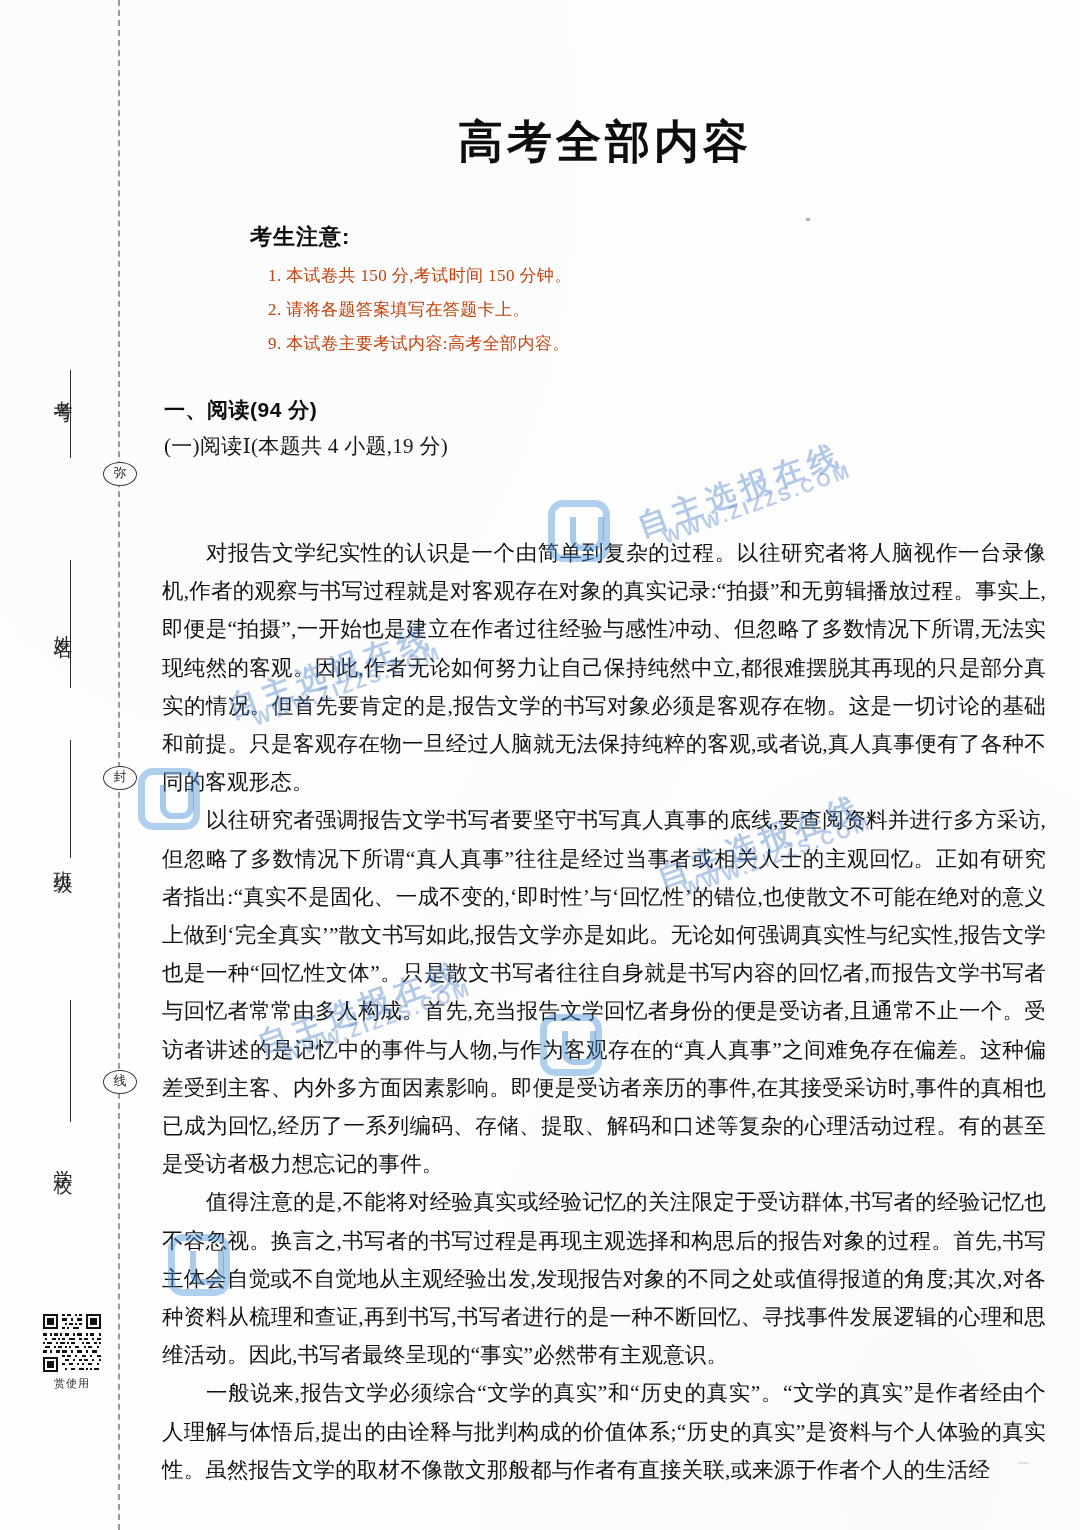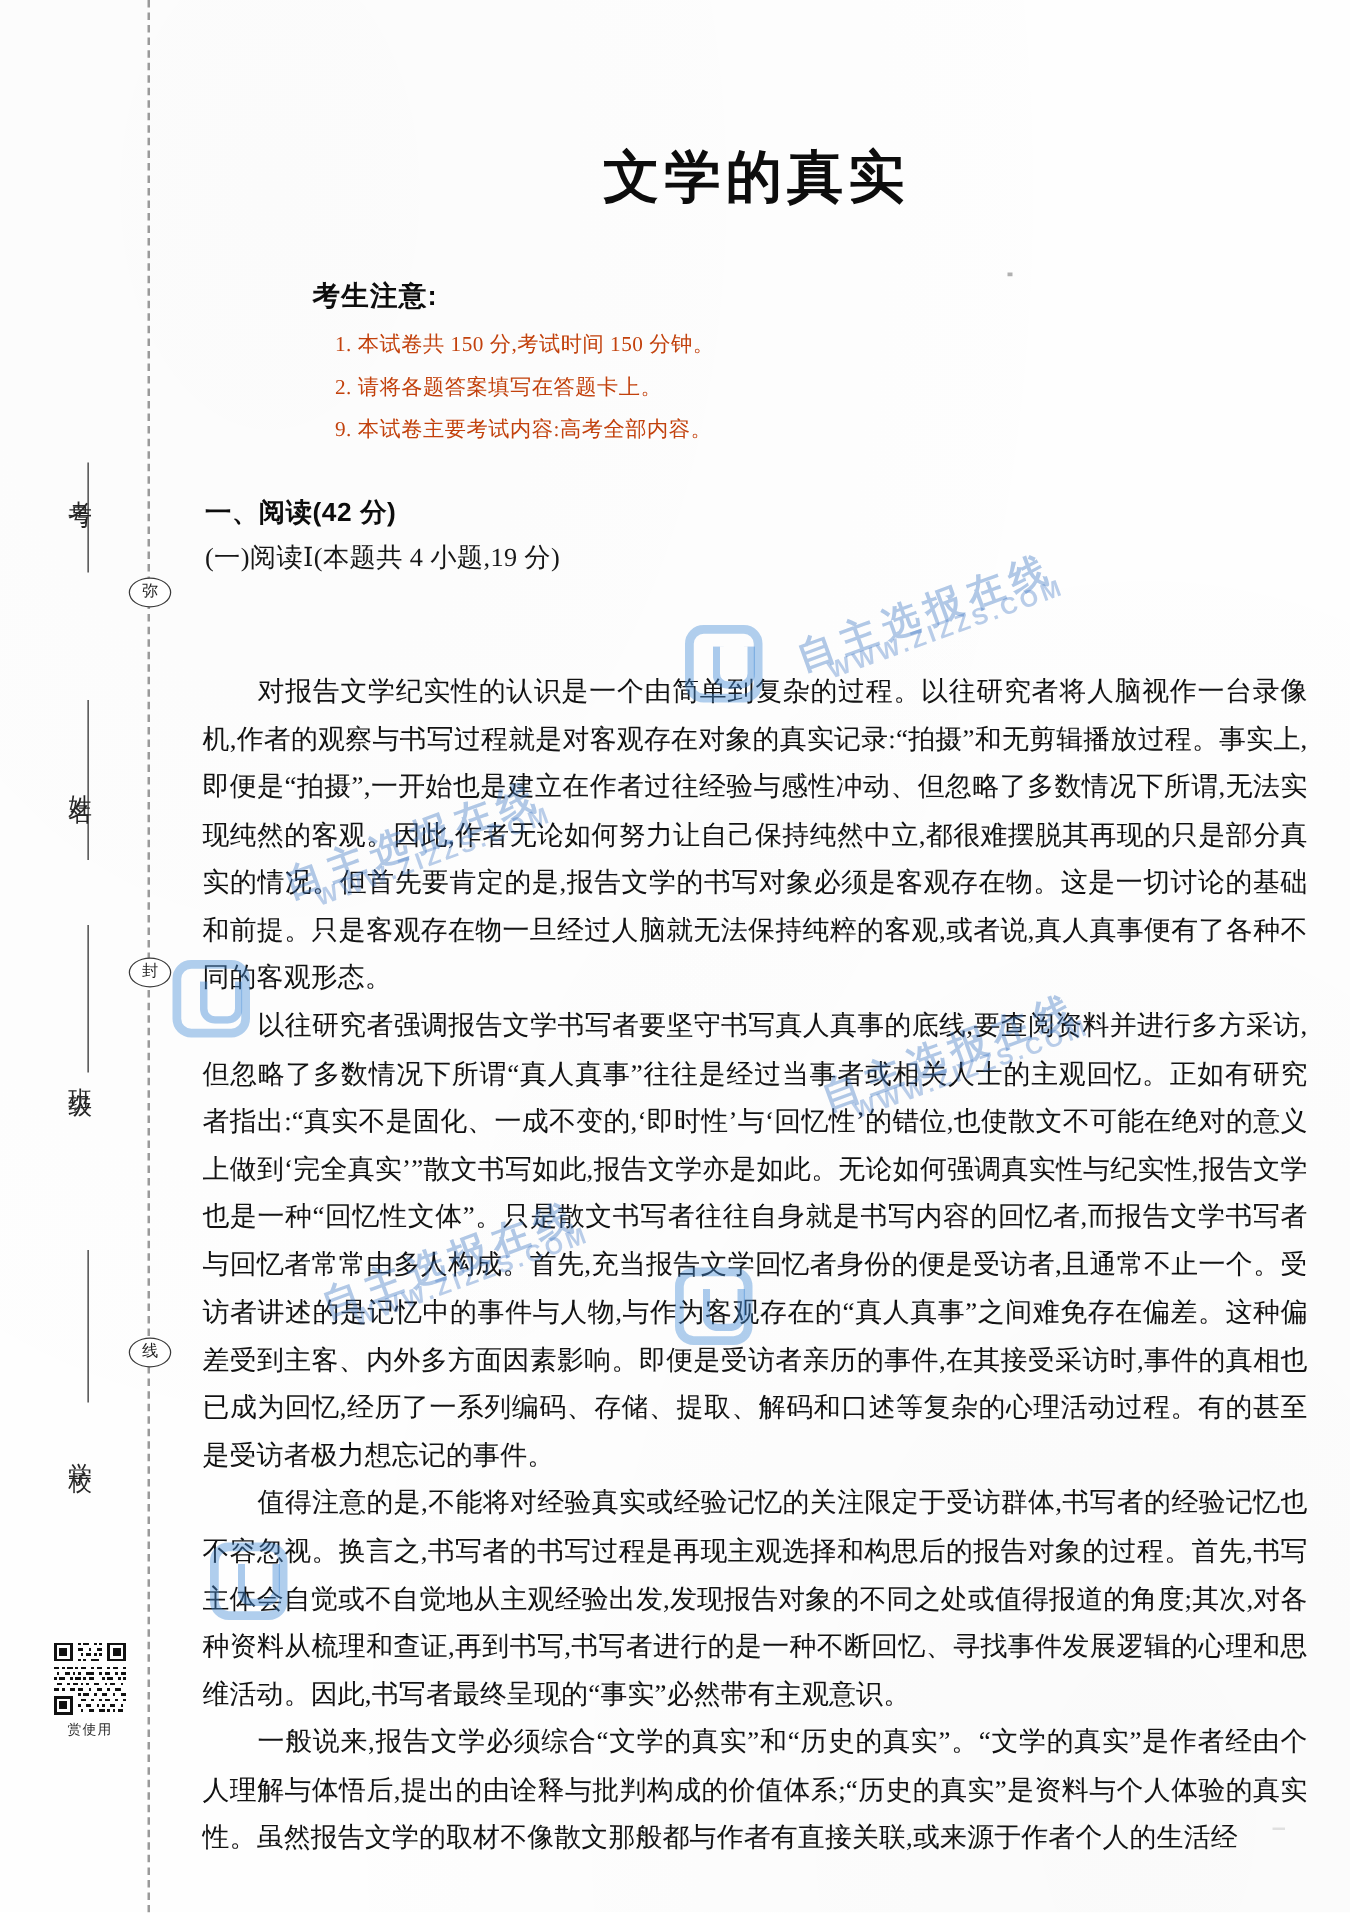--- a/index.html
+++ b/index.html
@@ -391,31 +391,31 @@
           <rect x="23" y="26" width="1" height="1"></rect>
             <rect x="25" y="26" width="2" height="1"></rect>
         </g>
       </svg>
       <div id="qr-caption">赏使用</div>
     </div>
   </div>
 
   <div id="content">
 
-    <div id="exam-title">文学的真实</div>
+    <div id="exam-title">高考全部内容</div>
 
     <div id="notice">
       <div id="notice-title">考生注意:</div>
       <div class="notice-line">1. 本试卷共 150 分,考试时间 150 分钟。</div>
       <div class="notice-line">2. 请将各题答案填写在答题卡上。</div>
       <div class="notice-line">9. 本试卷主要考试内容:高考全部内容。</div>
     </div>
 
     <div id="section-one">
-      <div id="section-one-title">一、阅读(42 分)</div>
+      <div id="section-one-title">一、阅读(94 分)</div>
       <div id="subsection-title">(一)阅读Ⅰ(本题共 4 小题,19 分)</div>
     </div>
 
     <div id="body-text">
       <p class="para">对报告文学纪实性的认识是一个由简单到复杂的过程。以往研究者将人脑视作一台录像机,作者的观察与书写过程就是对客观存在对象的真实记录:“拍摄”和无剪辑播放过程。事实上,即便是“拍摄”,一开始也是建立在作者过往经验与感性冲动、但忽略了多数情况下所谓,无法实现纯然的客观。因此,作者无论如何努力让自己保持纯然中立,都很难摆脱其再现的只是部分真实的情况。但首先要肯定的是,报告文学的书写对象必须是客观存在物。这是一切讨论的基础和前提。只是客观存在物一旦经过人脑就无法保持纯粹的客观,或者说,真人真事便有了各种不同的客观形态。</p>
       <p class="para">以往研究者强调报告文学书写者要坚守书写真人真事的底线,要查阅资料并进行多方采访,但忽略了多数情况下所谓“真人真事”往往是经过当事者或相关人士的主观回忆。正如有研究者指出:“真实不是固化、一成不变的,‘即时性’与‘回忆性’的错位,也使散文不可能在绝对的意义上做到‘完全真实’”散文书写如此,报告文学亦是如此。无论如何强调真实性与纪实性,报告文学也是一种“回忆性文体”。只是散文书写者往往自身就是书写内容的回忆者,而报告文学书写者与回忆者常常由多人构成。首先,充当报告文学回忆者身份的便是受访者,且通常不止一个。受访者讲述的是记忆中的事件与人物,与作为客观存在的“真人真事”之间难免存在偏差。这种偏差受到主客、内外多方面因素影响。即便是受访者亲历的事件,在其接受采访时,事件的真相也已成为回忆,经历了一系列编码、存储、提取、解码和口述等复杂的心理活动过程。有的甚至是受访者极力想忘记的事件。</p>
       <p class="para">值得注意的是,不能将对经验真实或经验记忆的关注限定于受访群体,书写者的经验记忆也不容忽视。换言之,书写者的书写过程是再现主观选择和构思后的报告对象的过程。首先,书写主体会自觉或不自觉地从主观经验出发,发现报告对象的不同之处或值得报道的角度;其次,对各种资料从梳理和查证,再到书写,书写者进行的是一种不断回忆、寻找事件发展逻辑的心理和思维活动。因此,书写者最终呈现的“事实”必然带有主观意识。</p>
       <p class="para">一般说来,报告文学必须综合“文学的真实”和“历史的真实”。“文学的真实”是作者经由个人理解与体悟后,提出的由诠释与批判构成的价值体系;“历史的真实”是资料与个人体验的真实性。虽然报告文学的取材不像散文那般都与作者有直接关联,或来源于作者个人的生活经</p>
     </div>
 

